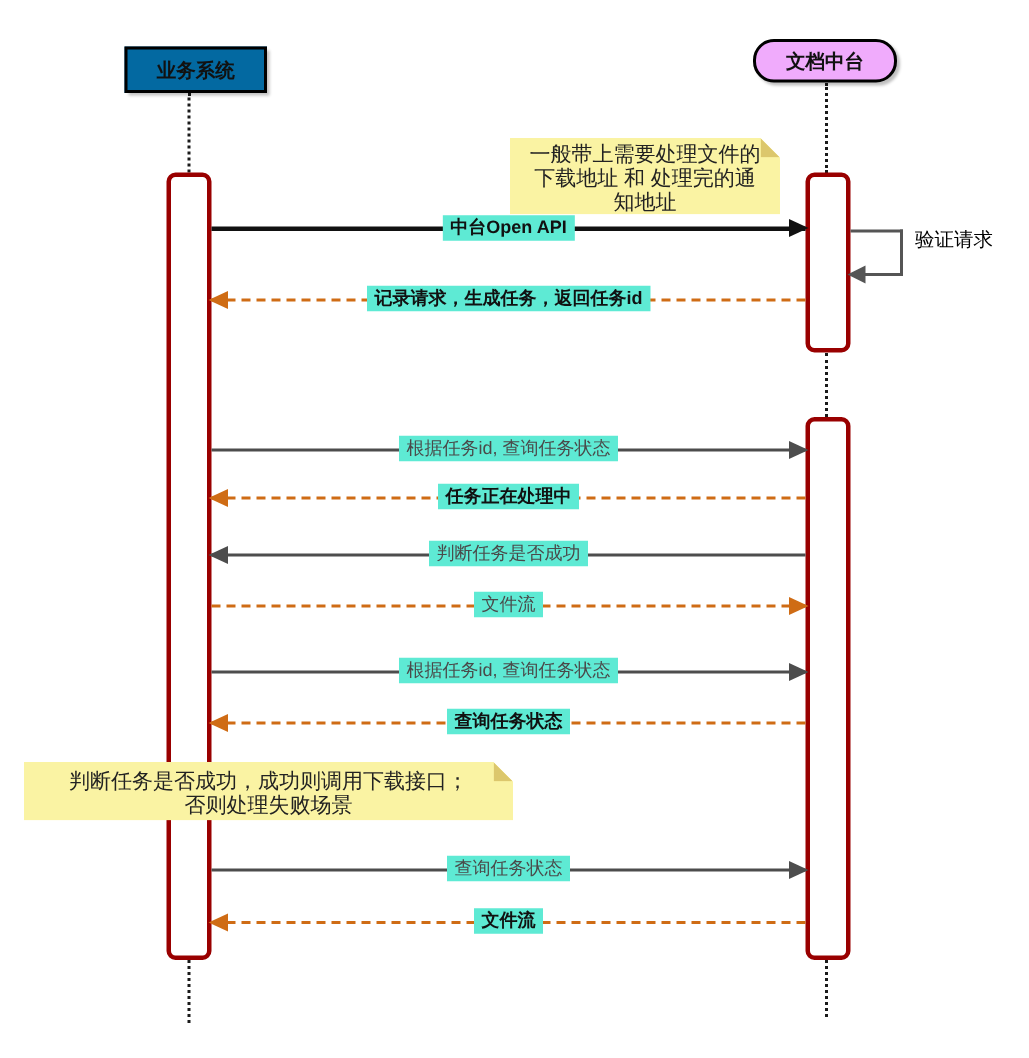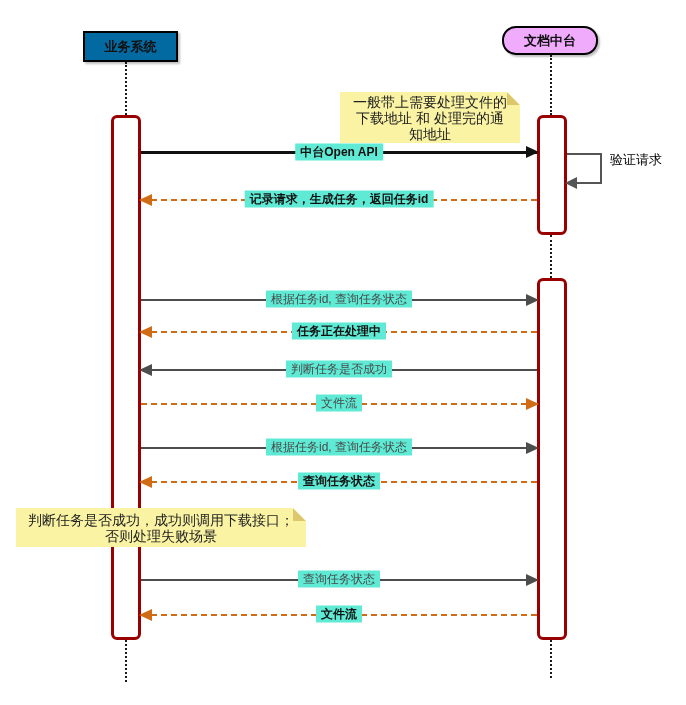--- a/index.html
+++ b/index.html
@@ -59,21 +59,21 @@
     display:flex;align-items:center;justify-content:center;
   }
   .note-text{
     font-size:14px;line-height:16px;color:#222;text-align:center;white-space:pre-line;width:100%;
   }
   .fold{
     position:absolute;top:0;right:0;width:13px;height:13px;background:#dcc76c;
     clip-path:polygon(0 0,100% 100%,0 100%);
   }
   .note-top{left:340px;top:92px;width:180px;height:51px;}
-  .note-left{left:16px;top:508px;width:290px;height:39px;}
+  .note-left{left:16px;top:508px;width:326px;height:39px;}
 </style>
 </head>
 <body>
 
 <div class="canvas">
 
   <div class="lifeline" style="left:125px;top:62px;height:53px"></div>
   <div class="lifeline" style="left:125px;top:640px;height:42px"></div>
   <div class="lifeline" style="left:550px;top:55px;height:60px"></div>
   <div class="lifeline" style="left:550px;top:235px;height:43px"></div>

